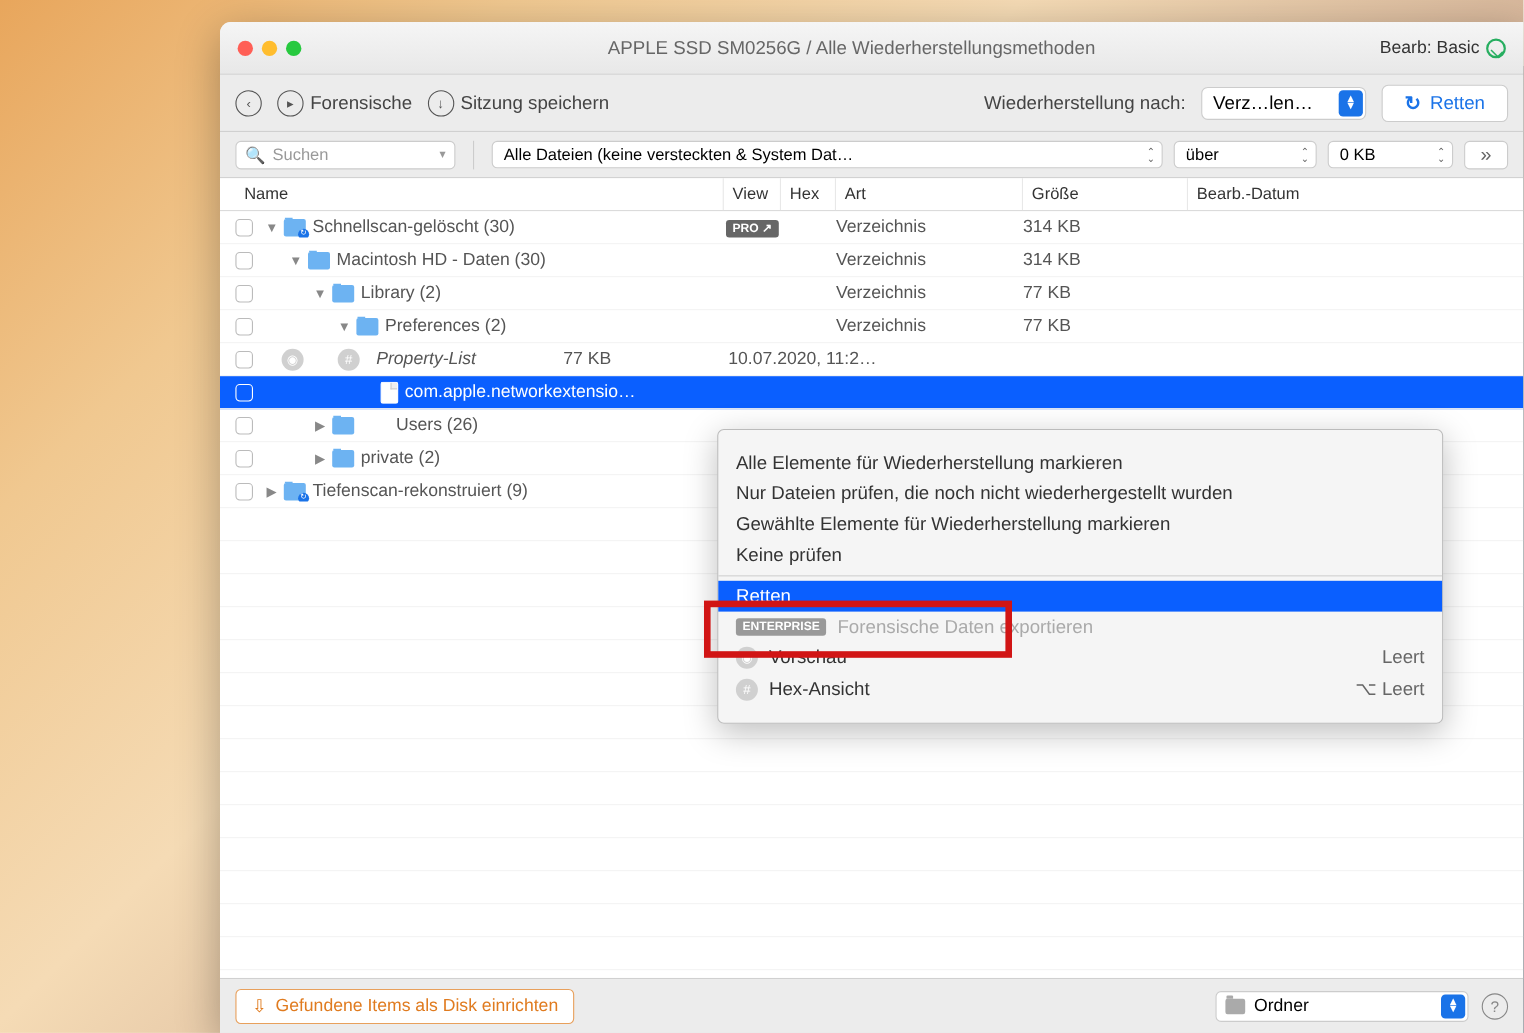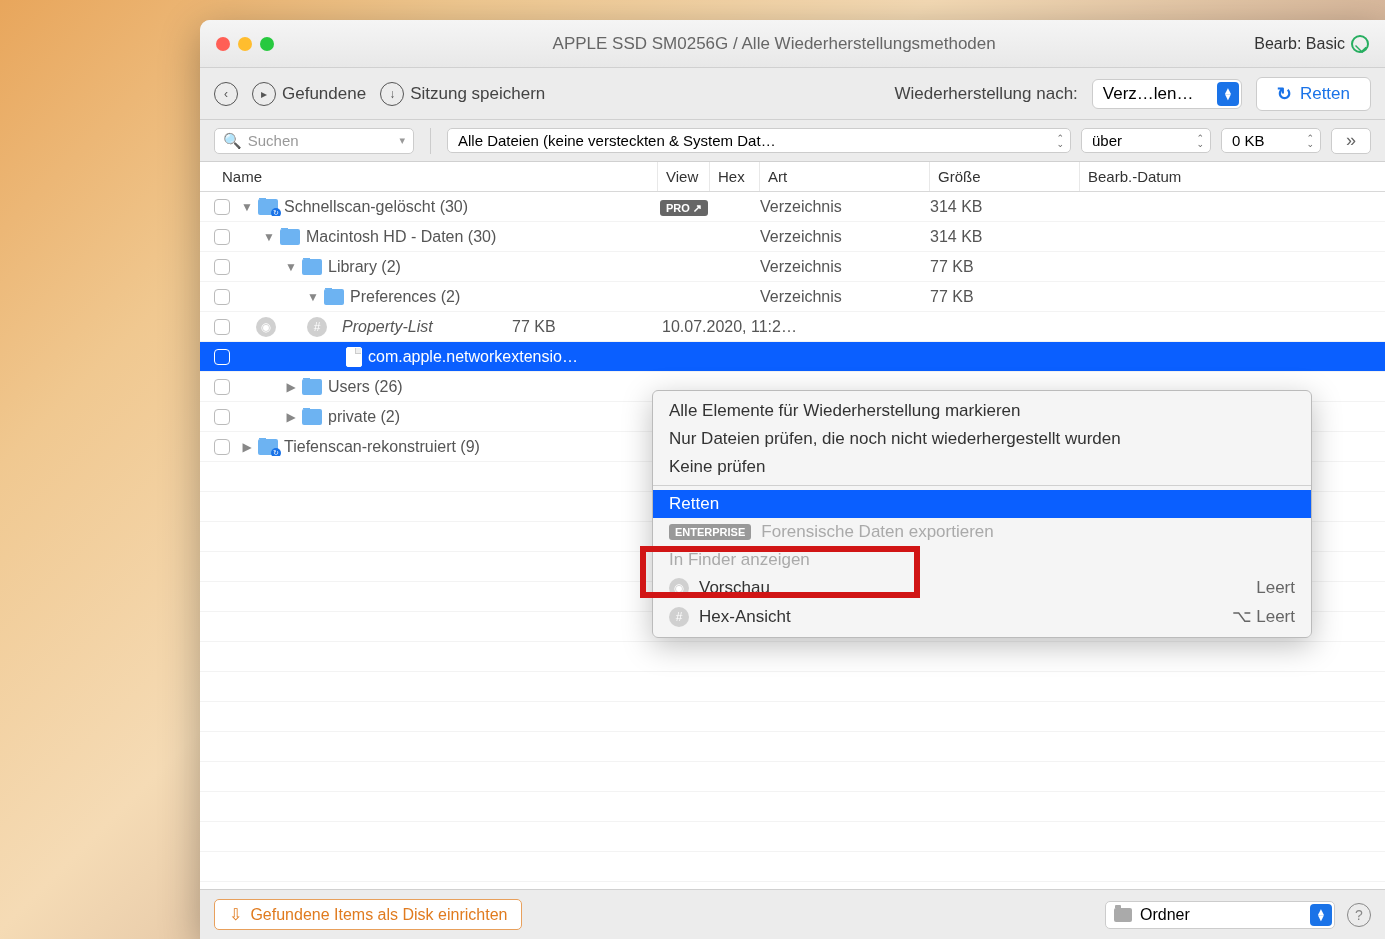--- a/index.html
+++ b/index.html
@@ -86,21 +86,21 @@
     .file-icon::after{ content:''; position:absolute; top:0; right:0; width:5px; height:5px; background:#eee; border-left:1px solid #ccc; border-bottom:1px solid #ccc;}
     .row.sel .file-icon { border-color: #fff; }
     .indent { flex-shrink: 0; }
     .namecell { display:flex; align-items:center; overflow:hidden; }
     .pro-badge { background:#666; color:#fff; font-size:11px; padding:2px 6px; border-radius:3px; font-weight:600;}
     .eye-icon, .hash-icon { width:20px; height:20px; border-radius:50%; background:#d0d0d0; color:#fff; display:inline-flex; align-items:center; justify-content:center; font-size:12px;}
 
     .context-menu {
       position: absolute; left: 652px; top: 390px; width: 660px;
       background: rgba(245,245,245,0.98); border: 1px solid #bbb; border-radius: 6px;
-      box-shadow: 0 8px 30px rgba(0,0,0,0.25); padding: 6px 0; font-size: 17px;
+      box-shadow: 0 8px 30px rgba(0,0,0,0.25); padding: 16px 0; font-size: 17px;
     }
     .cm-item { padding: 4px 16px; color: #333; display:flex; align-items:center; gap:10px;}
     .cm-item.hl { background: #0a5fff; color: #fff; }
     .cm-item.disabled { color: #aaa; }
     .cm-sep { height: 1px; background: #d0d0d0; margin: 4px 0; }
     .cm-shortcut { margin-left: auto; color: #666; }
     .ent-badge{ background:#999; color:#fff; font-size:11px; padding:2px 6px; border-radius:3px; font-weight:600;}
     .highlight-box {
       position:absolute; left:640px; top:546px; width:280px; height:52px;
       border: 6px solid #d11515; z-index: 20; pointer-events:none;
@@ -137,21 +137,21 @@
     <div class="license">
       <span>Bearb: Basic</span>
       <span class="license-circ"></span>
     </div>
   </div>
 
   <div class="toolbar">
     <span class="circ-icon">‹</span>
     <div class="tbtn">
       <span class="circ-icon">▸</span>
-      <span>Gefundene</span>
+      <span>Forensische</span>
     </div>
     <div class="tbtn">
       <span class="circ-icon">↓</span>
       <span>Sitzung speichern</span>
     </div>
     <div style="flex:1"></div>
     <span class="toolbar-label">Wiederherstellung nach:</span>
     <div class="select-blue">
       <span>Verz…len…</span>
       <span class="arrows">▲<br>▼</span>
@@ -167,21 +167,21 @@
       <span>Suchen</span>
       <span style="margin-left:auto; color:#999; font-size:11px;">▾</span>
     </div>
     <div class="vdiv"></div>
     <div class="drop" style="flex:1">
       <span>Alle Dateien (keine versteckten &amp; System Dat…</span>
     </div>
     <div class="drop" style="width:130px">
       <span>über</span>
     </div>
-    <div class="drop" style="width:100px">
+    <div class="drop" style="width:114px">
       <span>0 KB</span>
     </div>
     <div class="more">»</div>
   </div>
 
   <div class="headers">
     <div class="hcol" style="width:444px">Name</div>
     <div class="hcol" style="width:52px">View</div>
     <div class="hcol" style="width:50px">Hex</div>
     <div class="hcol" style="width:170px">Art</div>
@@ -267,21 +267,21 @@
         <div style="width: 170px;"></div>
         <div style="width: 150px;"></div>
         <div style="flex: 1 1 0%;"></div>
       </div>
       <div class="row">
         <span class="cb"></span>
         <div class="namecell" style="width: 418px;">
           <span class="indent" style="width: 44px;"></span>
           <span class="disc">▶</span>
           <span class="folder-icon"></span>
-          <span style="white-space: nowrap; overflow: hidden; text-overflow: ellipsis;">Users (26)</span>
+          <span style="white-space: nowrap; overflow: hidden; text-overflow: ellipsis; margin-left: 32px;">Users (26)</span>
         </div>
         <div style="width: 52px; text-align: center;"></div>
         <div style="width: 50px; text-align: center;"></div>
         <div style="width: 170px;"></div>
         <div style="width: 150px;"></div>
         <div style="flex: 1 1 0%;"></div>
       </div>
       <div class="row">
         <span class="cb"></span>
         <div class="namecell" style="width: 418px;">
@@ -337,28 +337,28 @@
       <span>Ordner</span>
       <span class="arrows">▲<br>▼</span>
     </div>
     <div class="help">?</div>
   </div>
 </div>
 
 <div class="context-menu">
   <div class="cm-item">Alle Elemente für Wiederherstellung markieren</div>
   <div class="cm-item">Nur Dateien prüfen, die noch nicht wiederhergestellt wurden</div>
+  <div class="cm-item">Gewählte Elemente für Wiederherstellung markieren</div>
   <div class="cm-item">Keine prüfen</div>
   <div class="cm-sep"></div>
   <div class="cm-item hl">Retten</div>
   <div class="cm-item disabled">
     <span class="ent-badge">ENTERPRISE</span>
     <span>Forensische Daten exportieren</span>
   </div>
-  <div class="cm-item disabled">In Finder anzeigen</div>
   <div class="cm-item">
     <span class="eye-icon">◉</span>
     <span>Vorschau</span>
     <span class="cm-shortcut">Leert</span>
   </div>
   <div class="cm-item">
     <span class="hash-icon">#</span>
     <span>Hex-Ansicht</span>
     <span class="cm-shortcut">⌥ Leert</span>
   </div>

